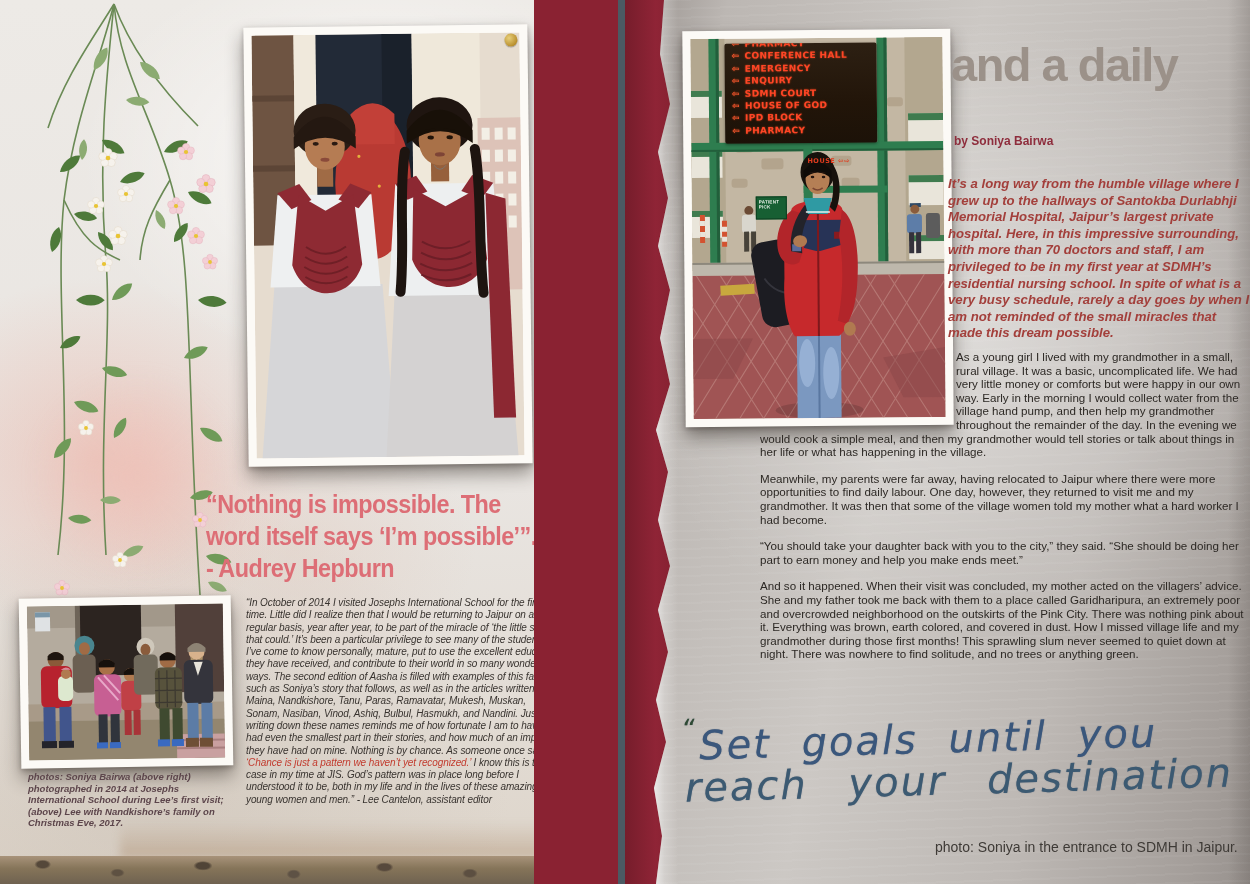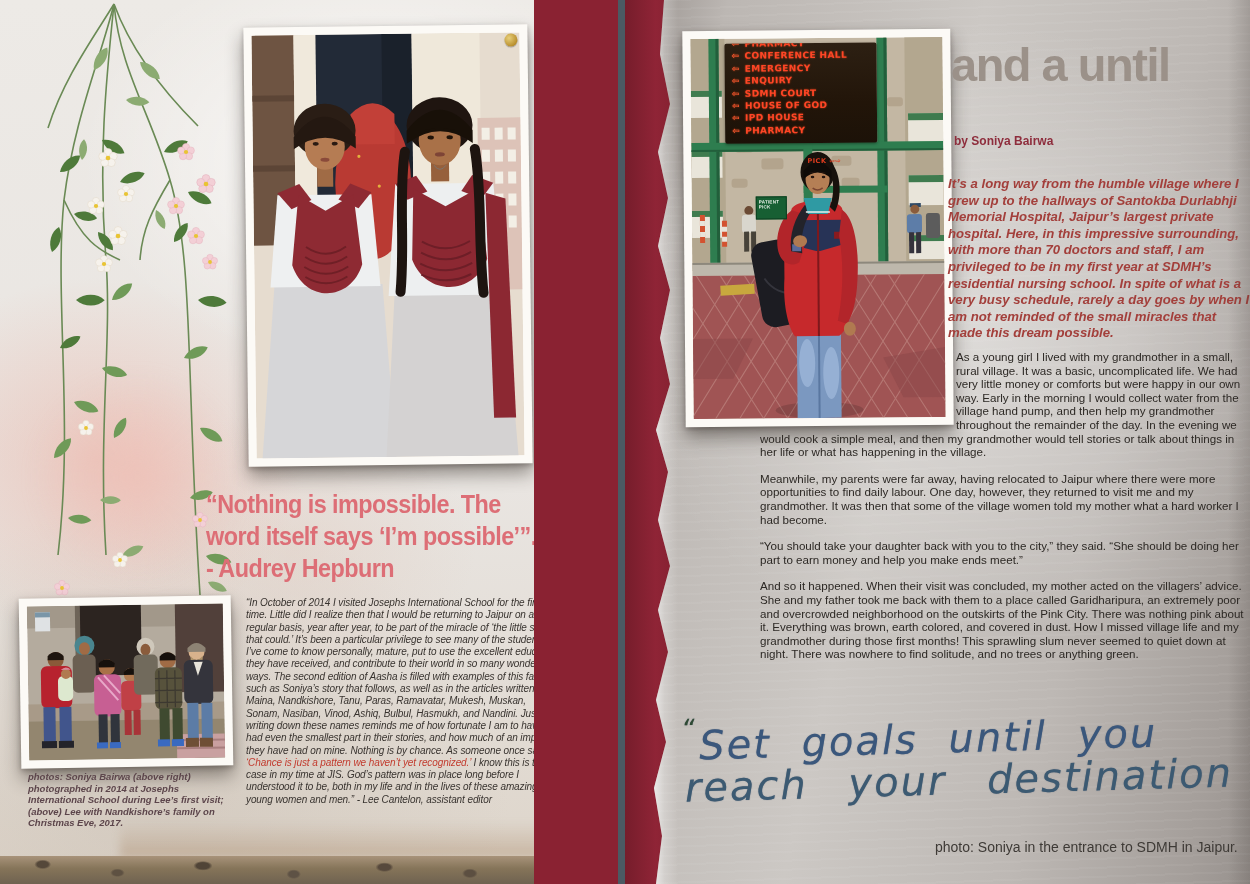--- a/index.html
+++ b/index.html
@@ -500,32 +500,32 @@
         </g>
       </svg>
 
       <div class="sign-board">
         <div class="sign-row"><span class="arr">⇦</span><span>PHARMACY</span></div>
         <div class="sign-row"><span class="arr">⇦</span><span>CONFERENCE HALL</span></div>
         <div class="sign-row"><span class="arr">⇦</span><span>EMERGENCY</span></div>
         <div class="sign-row"><span class="arr">⇦</span><span>ENQUIRY</span></div>
         <div class="sign-row"><span class="arr">⇦</span><span>SDMH COURT</span></div>
         <div class="sign-row"><span class="arr">⇦</span><span>HOUSE OF GOD</span></div>
-        <div class="sign-row"><span class="arr">⇦</span><span>IPD HOUSE</span></div>
+        <div class="sign-row"><span class="arr">⇦</span><span>IPD BLOCK</span></div>
         <div class="sign-row"><span class="arr">⇦</span><span>PHARMACY</span></div>
       </div>
-      <div class="exit-sign">PICK ⇦⇨</div>
+      <div class="exit-sign">HOUSE ⇦⇨</div>
       <div class="patient-sign">
         <div>PATIENT</div>
         <div>PICK</div>
       </div>
     </div>
 
     <div class="article-title">
-      <div>and a until</div>
+      <div>and a daily</div>
     </div>
     <div class="byline">by Soniya Bairwa</div>
     <div class="intro-par">It’s a long way from the humble village where I grew up to the hallways of Santokba Durlabhji Memorial Hospital, Jaipur’s largest private hospital. Here, in this impressive surrounding, with more than 70 doctors and staff,  I am privileged to be in my first year at SDMH’s residential nursing school. In spite of what is a very busy schedule, rarely a day goes by when I am not reminded of the small miracles that made this dream possible.</div>
 
     <div class="body-col">
       <div class="wrap-spacer"></div>
       <p>As a young girl I lived with my grandmother in a small, rural village. It was a basic, uncomplicated life.  We had very little money or comforts but were happy in our own way. Early in the morning I would collect water from the village hand pump, and then help my grandmother throughout the remainder of the day. In the evening we would cook a simple meal, and then my grandmother would tell stories or talk about things in her life or what has happening in the village.</p>
       <p>Meanwhile, my parents were far away, having relocated to Jaipur where there were more opportunities to find daily labour. One day, however, they returned to visit me and my grandmother. It was then that some of the village women told my mother what a hard worker I had become.</p>
       <p>“You should take your daughter back with you to the city,” they said. “She should be doing her part to earn money and help you make ends meet.”</p>
       <p>And so it happened. When their visit was concluded, my mother acted on the villagers’ advice. She and my father took me back with them to a place called Garidharipura, an extremely poor and overcrowded neighborhood on the outskirts of the Pink City. There was nothing pink about it. Everything was brown, earth colored, and covered in dust. How I missed village life and my grandmother during those first months! This sprawling slum never seemed to quiet down at night. There was nowhere to find solitude, and no trees or anything green.</p>

